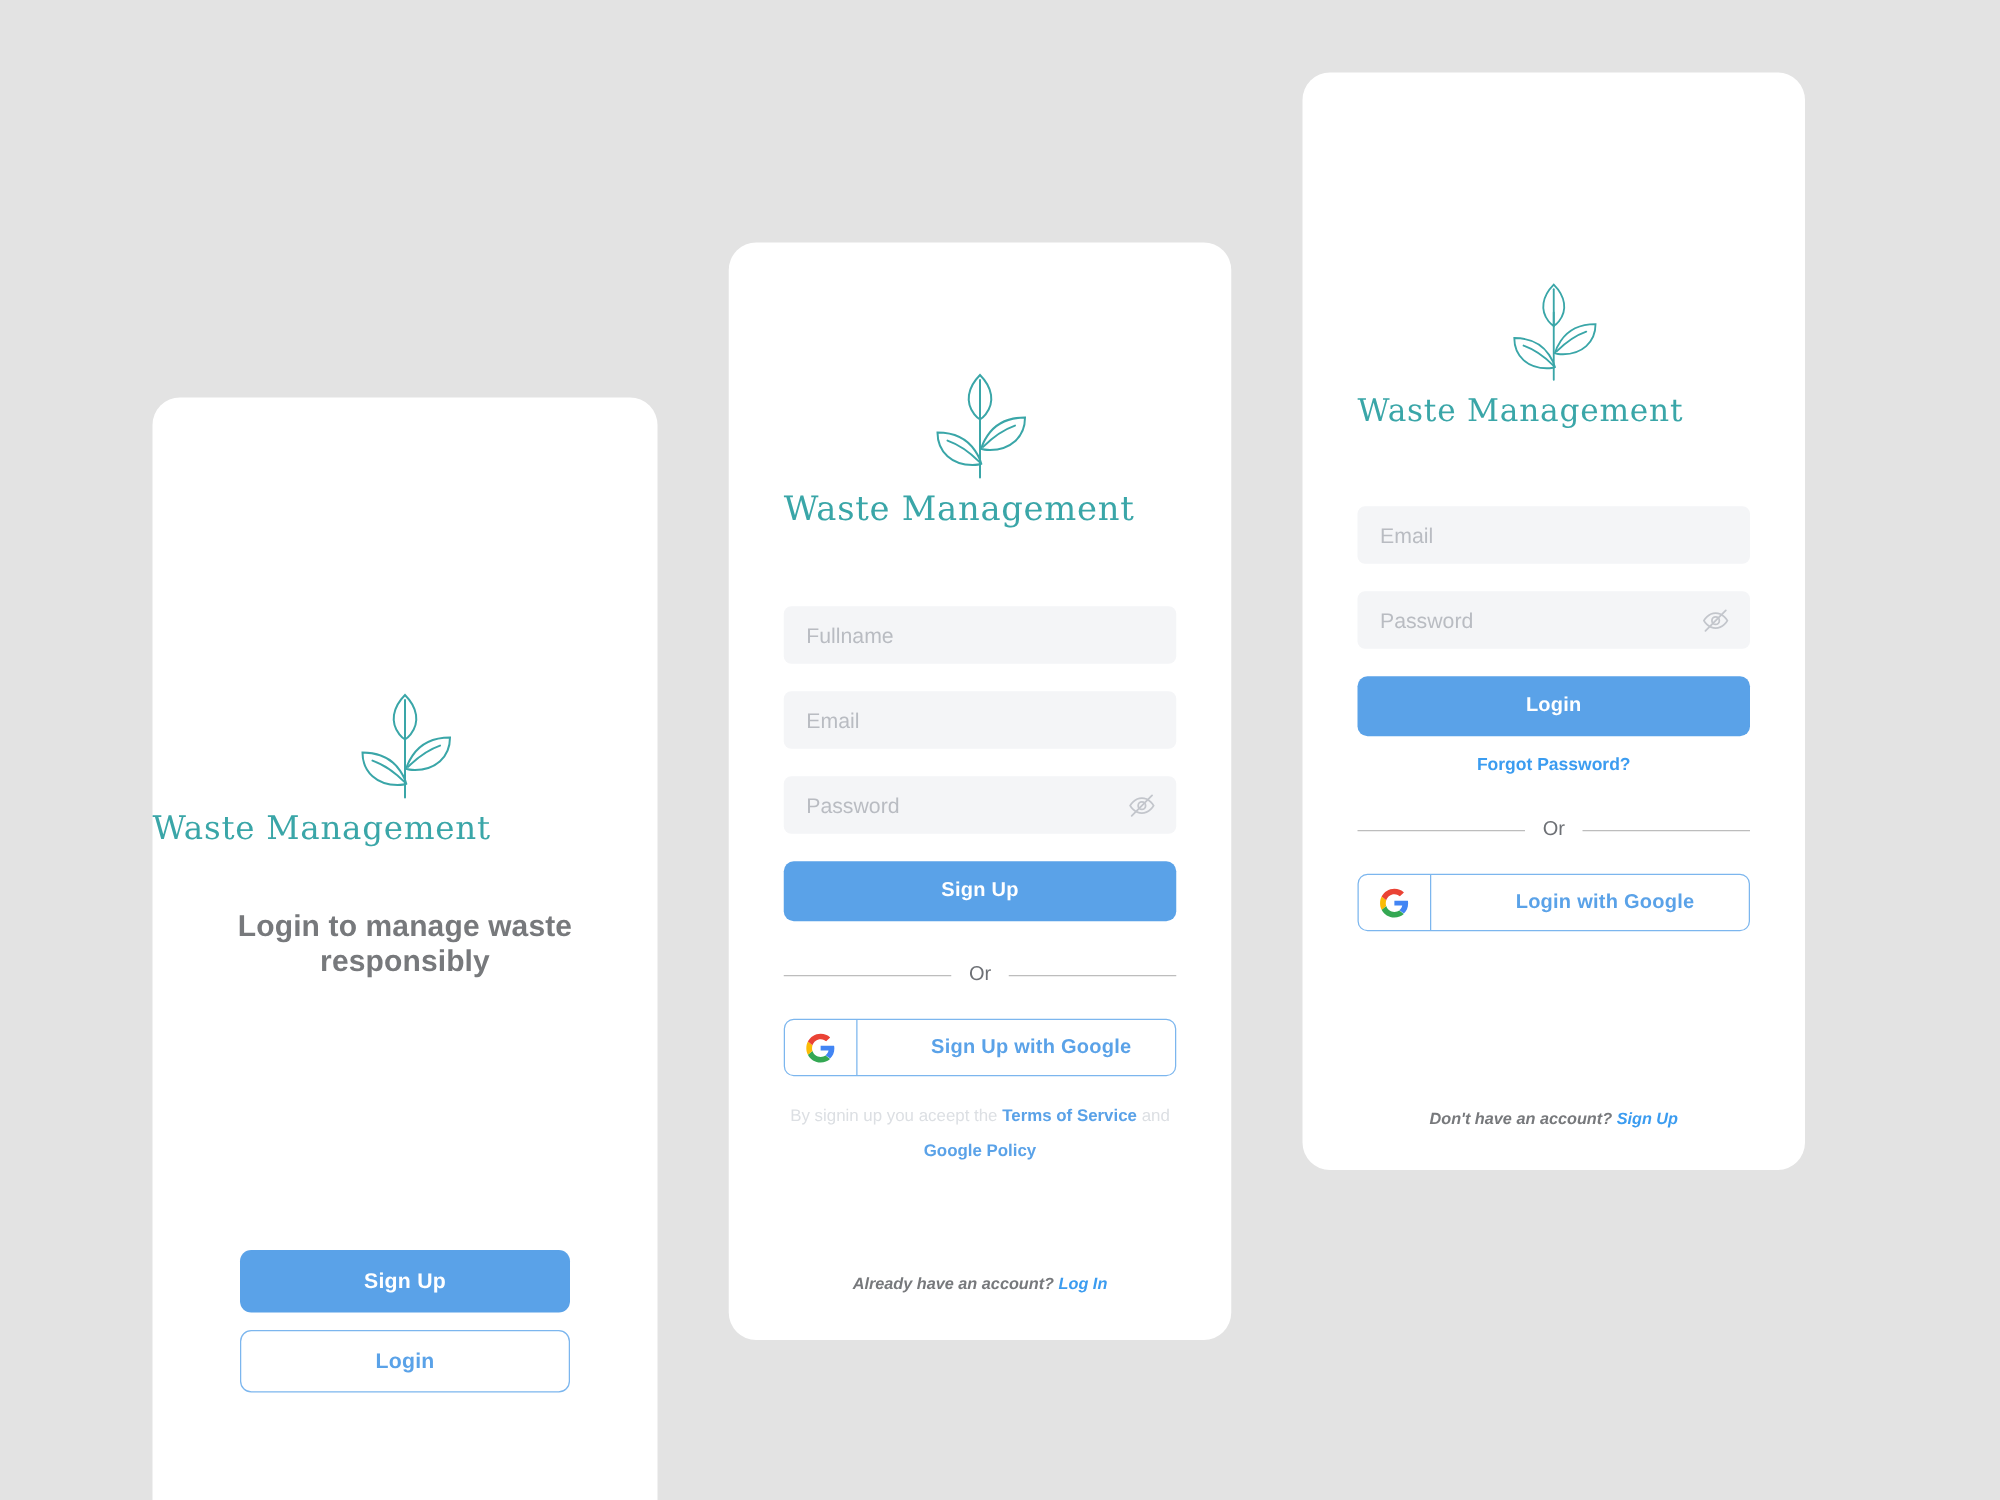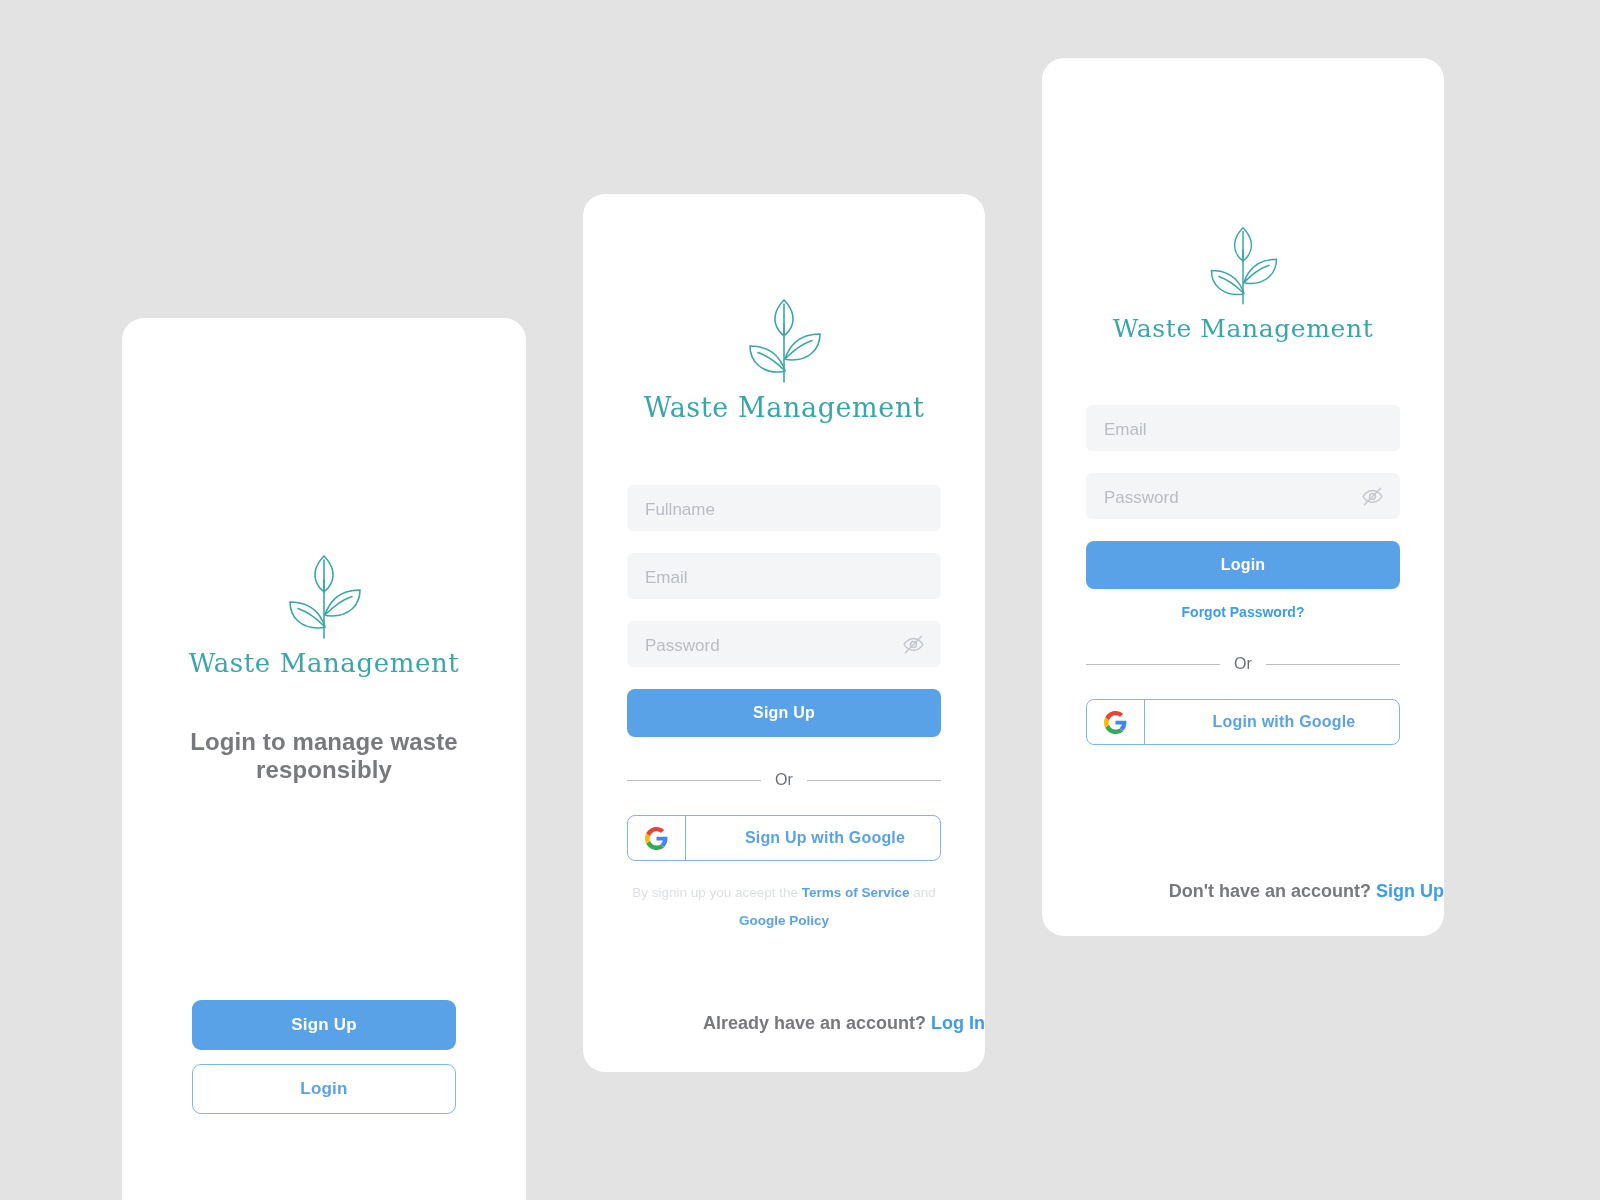--- a/index.html
+++ b/index.html
@@ -74,21 +74,21 @@
   }
   .login-inner {
     position: absolute;
     left: 44px;
     right: 44px;
     top: 160px;
   }
 
   
   .brand {
-    text-align: center;
+    text-align: left;
   }
   .brand-mark {
     display: block;
     margin: 0 auto;
   }
   .brand-name {
     font-family: "DejaVu Serif", "Liberation Serif", serif;
     color: #3aa6a8;
     letter-spacing: 0.6px;
     margin-top: 6px;
@@ -220,24 +220,25 @@
     font-size: 13.5px;
     color: #dcdfe3;
     line-height: 2.05;
   }
   .terms a { color: #5aa2e8; font-weight: 700; text-decoration: none; }
   .link-blue { color: #3b9cf0; font-weight: 700; text-decoration: none; }
 
   .bottom-note {
     position: absolute;
     left: 0; right: 0;
-    text-align: right;
-    font-size: 18px;
+    text-align: center;
+    font-size: 13px;
     color: #77797c;
     font-weight: 600;
+    font-style: italic;
   }
   #signup-bottom-note { bottom: 38px; }
   #login-bottom-note  { bottom: 34px; }
 
   .forgot-wrap {
     text-align: center;
     margin-top: 14px;
   }
   #forgot-password-link {
     font-size: 14px;

